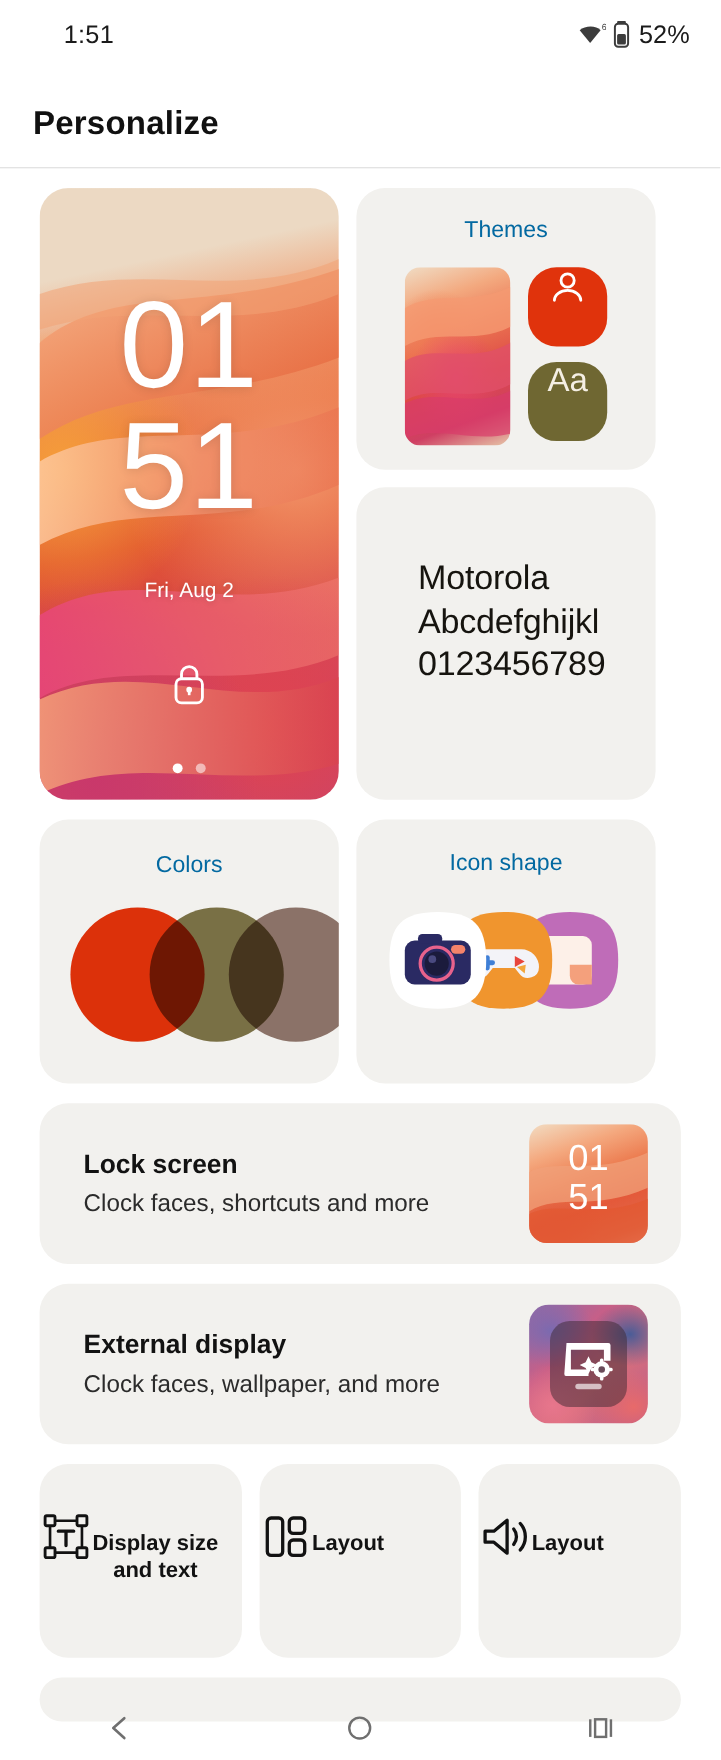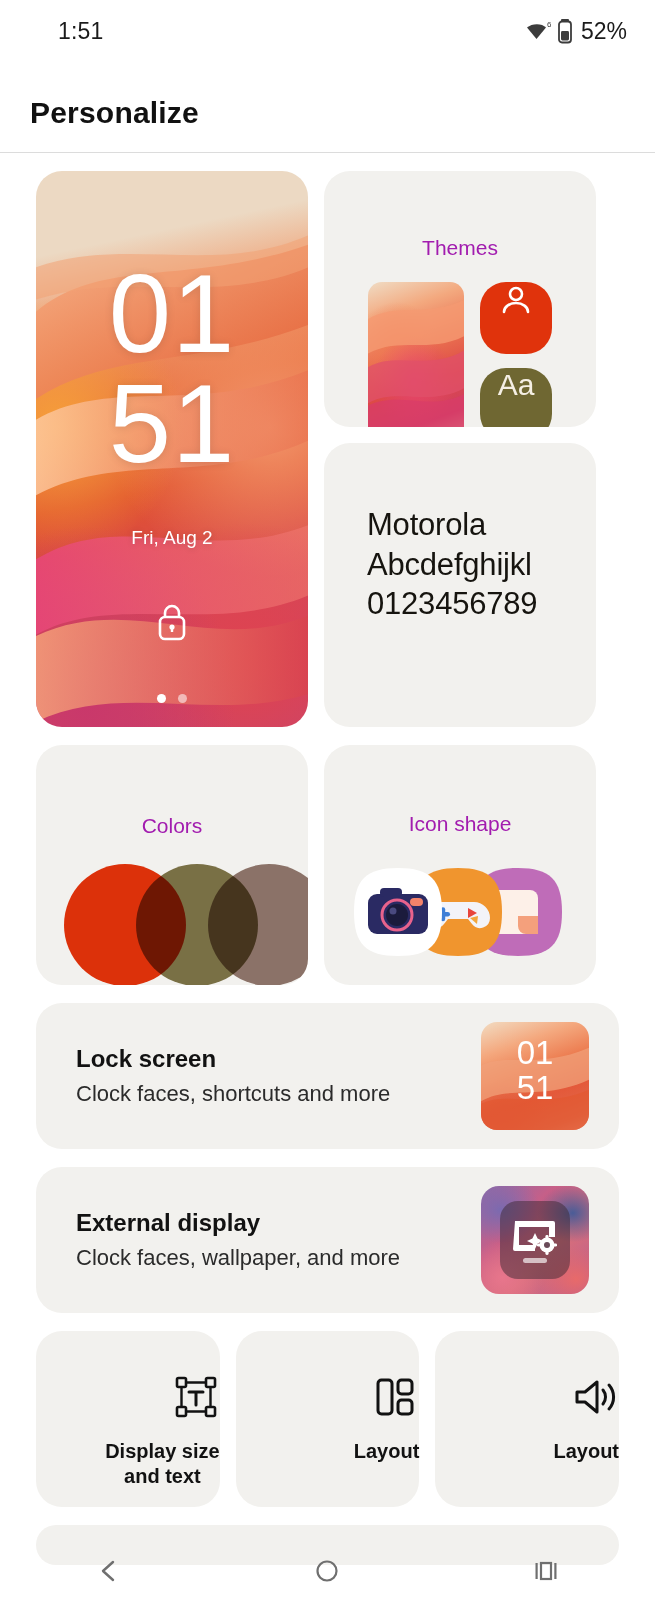--- a/index.html
+++ b/index.html
@@ -22,21 +22,21 @@
 
   
   .header { padding: 34px 30px 22px 30px; }
   .header h1 { font-size: 30px; font-weight: bold; color: #111; letter-spacing: .2px; }
   .divider { height: 1px; background: #dcdcdc; width: 100%; }
 
   
   .content { padding: 18px 36px 0 36px; }
   .row { display: flex; gap: 16px; }
   .card { background: #f2f1ee; border-radius: 26px; position: relative; overflow: hidden; }
-  .card-title { text-align: center; font-size: 21px; color: #a21caf; margin-top: 39px; }
+  .card-title { text-align: center; font-size: 21px; color: #0369a1; }
 
   
   .wallpaper-card {
     width: 272px; height: 556px; border-radius: 26px;
     position: relative; overflow: hidden; flex: none;
     background:
       radial-gradient(120% 70% at 18% 96%, #c9386b 0%, rgba(201,56,107,0) 46%),
       radial-gradient(90% 45% at 78% 88%, #e0434f 0%, rgba(224,67,79,0) 55%),
       radial-gradient(80% 40% at 8% 46%, #f6a03a 0%, rgba(246,160,58,0) 58%),
       radial-gradient(100% 45% at 86% 46%, #f2956a 0%, rgba(242,149,106,0) 60%),
@@ -81,21 +81,21 @@
   .theme-tiles { display: flex; flex-direction: column; gap: 14px; }
   .squircle {
     width: 72px; height: 72px; border-radius: 26px;
     display: flex; align-items: flex-start; justify-content: center;
   }
   .sq-person { background: #e0330c; }
   .sq-font { background: #6f6732; color: #f5efe4; font-size: 30px; }
 
   
   .fonts-card { height: 284px; padding: 24px 0 0 0; }
-  .fonts-sample { margin-top: 38px; padding-left: 43px; }
+  .fonts-sample { margin-top: 38px; padding-left: 56px; }
   .fonts-sample div { font-size: 31px; color: #16140f; line-height: 1.28; letter-spacing: -.2px; }
 
   
   .colors-card { width: 272px; height: 240px; padding-top: 30px; flex: none; }
   .color-circles { position: relative; height: 130px; margin-top: 26px; }
   .circle { position: absolute; width: 122px; height: 122px; border-radius: 50%; mix-blend-mode: multiply; top: 0; }
   .c1 { left: 28px; }
   .c2 { left: 100px; }
   .c3 { left: 172px; }
 
@@ -137,21 +137,21 @@
   .ext-inner {
     width: 70px; height: 78px; border-radius: 18px;
     background: rgba(60,40,50,.5);
     display: flex; align-items: center; justify-content: center;
   }
 
   
   .tiles { display: flex; gap: 16px; margin-top: 18px; }
   .tile {
     flex: 1; height: 176px; background: #f2f1ee; border-radius: 26px;
-    display: flex; flex-direction: column; align-items: flex-end; justify-content: flex-start;
+    display: flex; flex-direction: row; align-items: flex-start; justify-content: flex-start;
     padding-top: 42px;
   }
   .tile-label { margin-top: 18px; font-size: 20px; font-weight: bold; color: #121212; text-align: center; line-height: 1.25; }
 
   .peek-card { width: 100%; height: 40px; background: #f2f1ee; border-radius: 26px; margin-top: 18px; }
 
   
   .navbar {
     position: absolute; bottom: 0; left: 0; right: 0; height: 58px;
     display: flex; align-items: center; justify-content: space-around;

